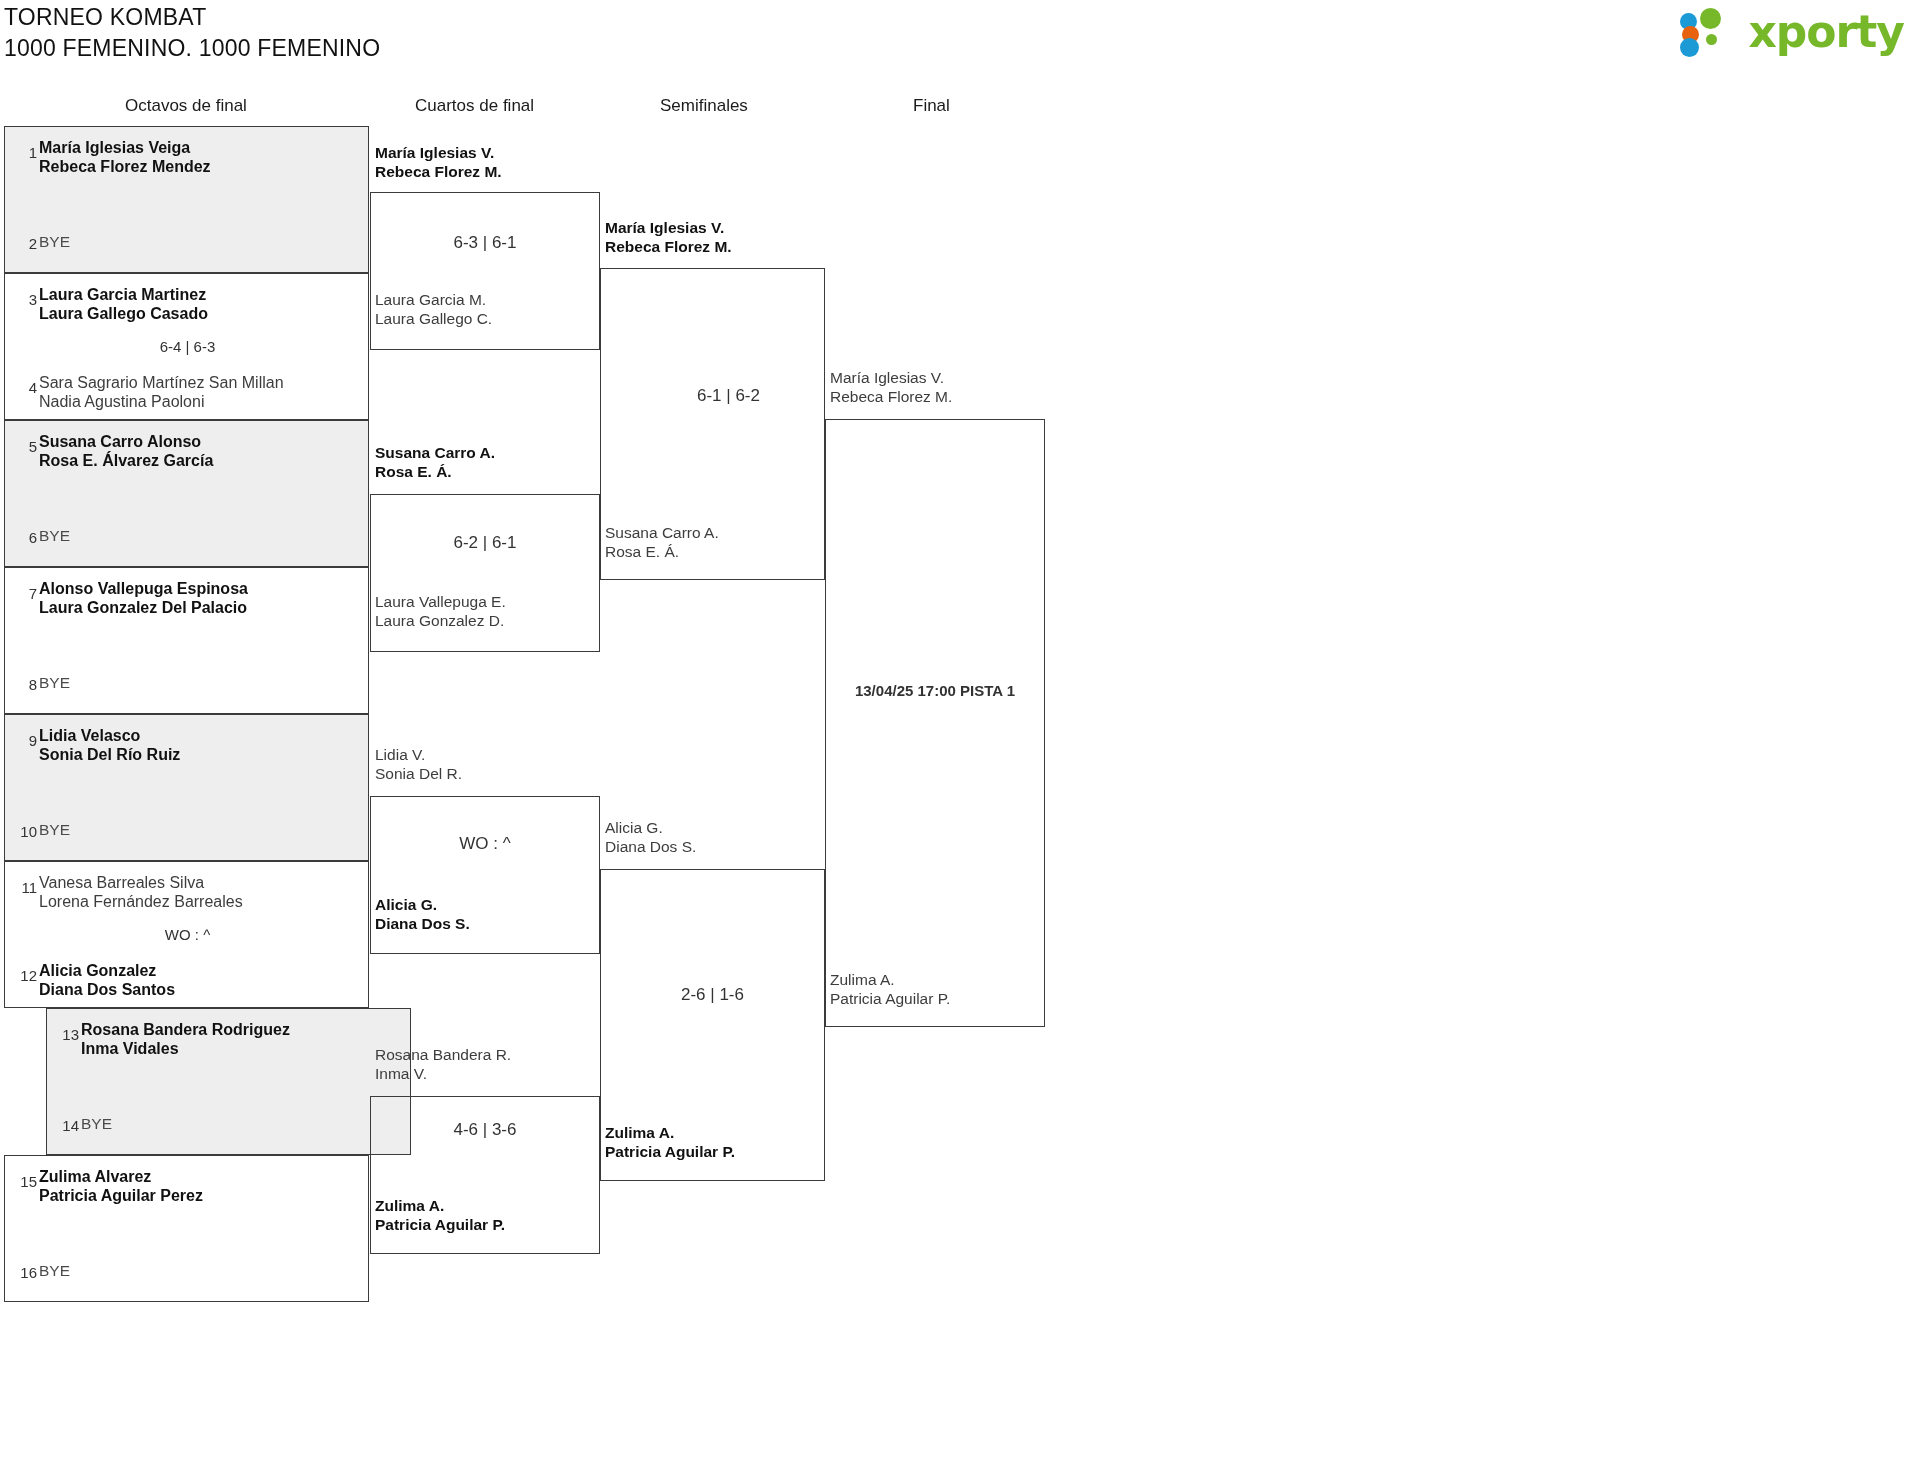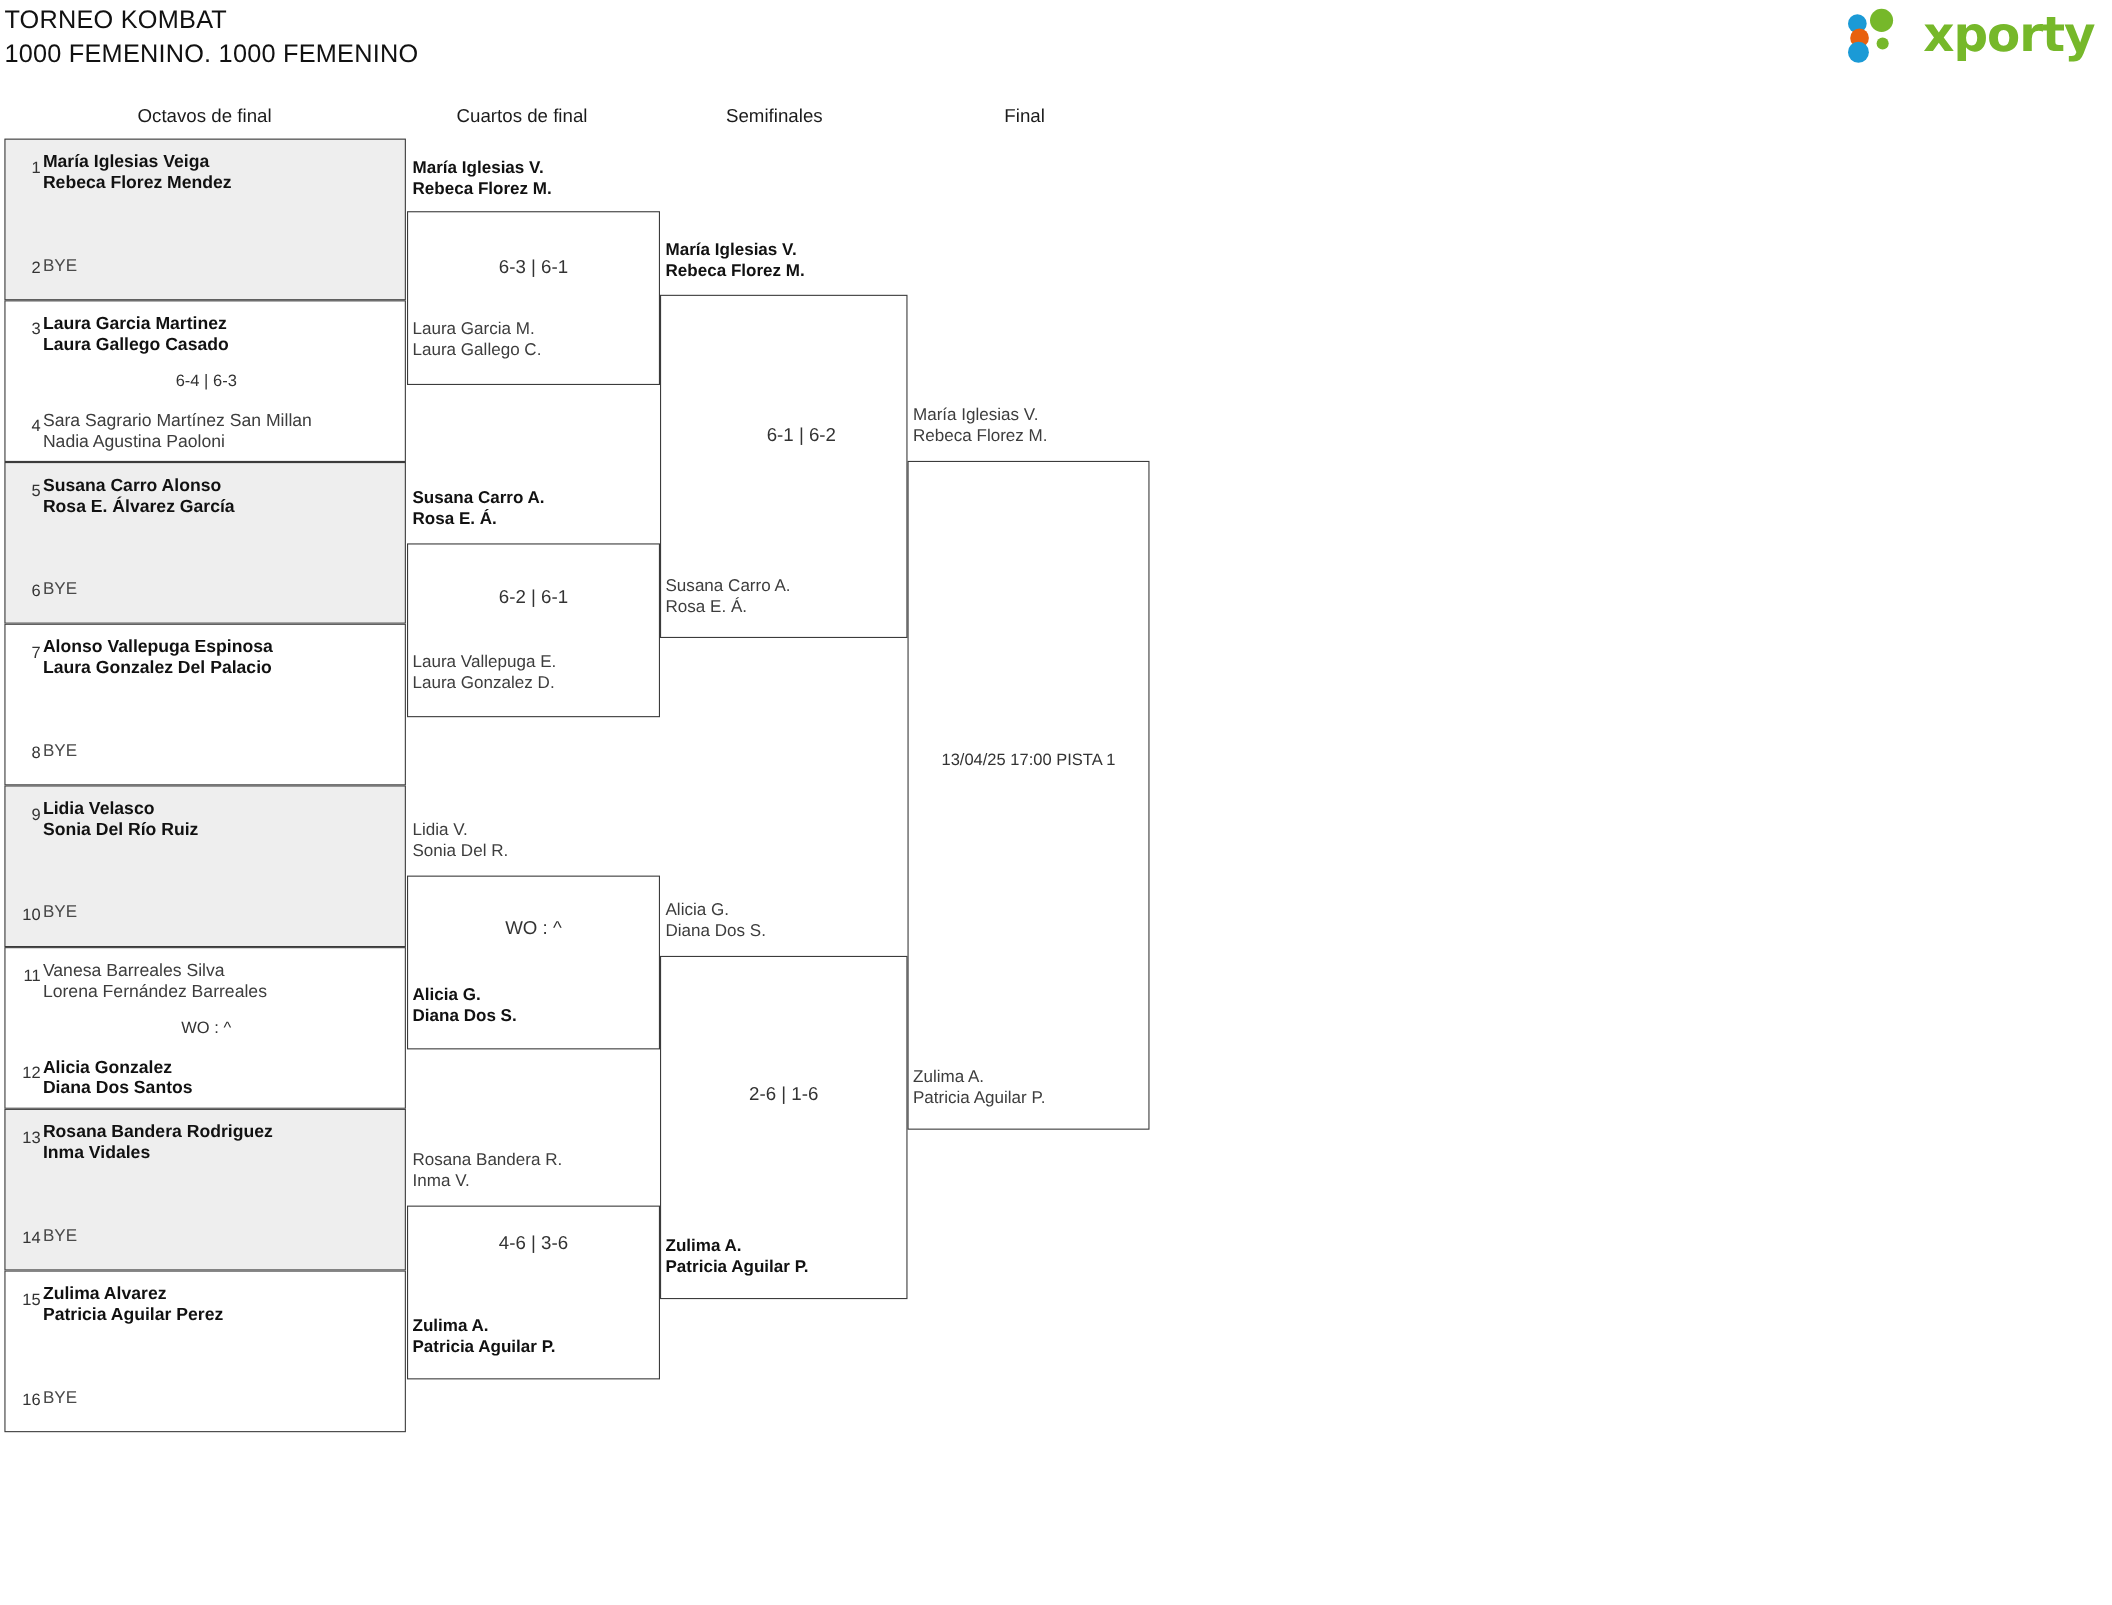--- a/index.html
+++ b/index.html
@@ -56,21 +56,21 @@
   }
 
   
   .slot{position:absolute;}
   .slot .ln{font-size:15.5px;line-height:19px;white-space:nowrap;}
   .slot.win .ln{font-weight:700;color:#111;}
   .slot.lose .ln{font-weight:400;color:#3d3d3d;}
 
   .gbox{position:absolute;border:1px solid #3b3b3b;box-sizing:border-box;}
   .gscore{position:absolute;text-align:center;font-size:17px;color:#333;white-space:nowrap;}
-  .gmeta{position:absolute;text-align:center;font-size:15px;color:#333;white-space:nowrap;}
+  .gmeta{position:absolute;text-align:center;font-size:15px;color:#333;white-space:nowrap;font-weight:bold;}
 </style>
 </head>
 <body>
 
 <div id="root">
 
   <div class="title-block">
     <div class="title-line">TORNEO KOMBAT</div>
     <div class="title-line">1000 FEMENINO. 1000 FEMENINO</div>
   </div>
@@ -162,21 +162,21 @@
         <div class="r1-name lose">Lorena Fernández Barreales</div>
       </div>
       <div class="r1-score" style="top:64px;">WO : ^</div>
       <div class="r1-seed" style="top:105px;">12</div>
       <div class="r1-names" style="top:99px;">
         <div class="r1-name win">Alicia Gonzalez</div>
         <div class="r1-name win">Diana Dos Santos</div>
       </div>
     </div>
 
-    <div class="r1-block shade" style="top:1008px;height:147px;">
+    <div class="r1-block shade" style="top:1008px;height:147px;margin-left:42px;">
       <div class="r1-seed" style="top:17px;">13</div>
       <div class="r1-names" style="top:11px;">
         <div class="r1-name win">Rosana Bandera Rodriguez</div>
         <div class="r1-name win">Inma Vidales</div>
       </div>
       <div class="r1-seed" style="top:108px;">14</div>
       <div class="r1-names" style="top:106px;">
         <div class="r1-bye">BYE</div>
       </div>
     </div>

